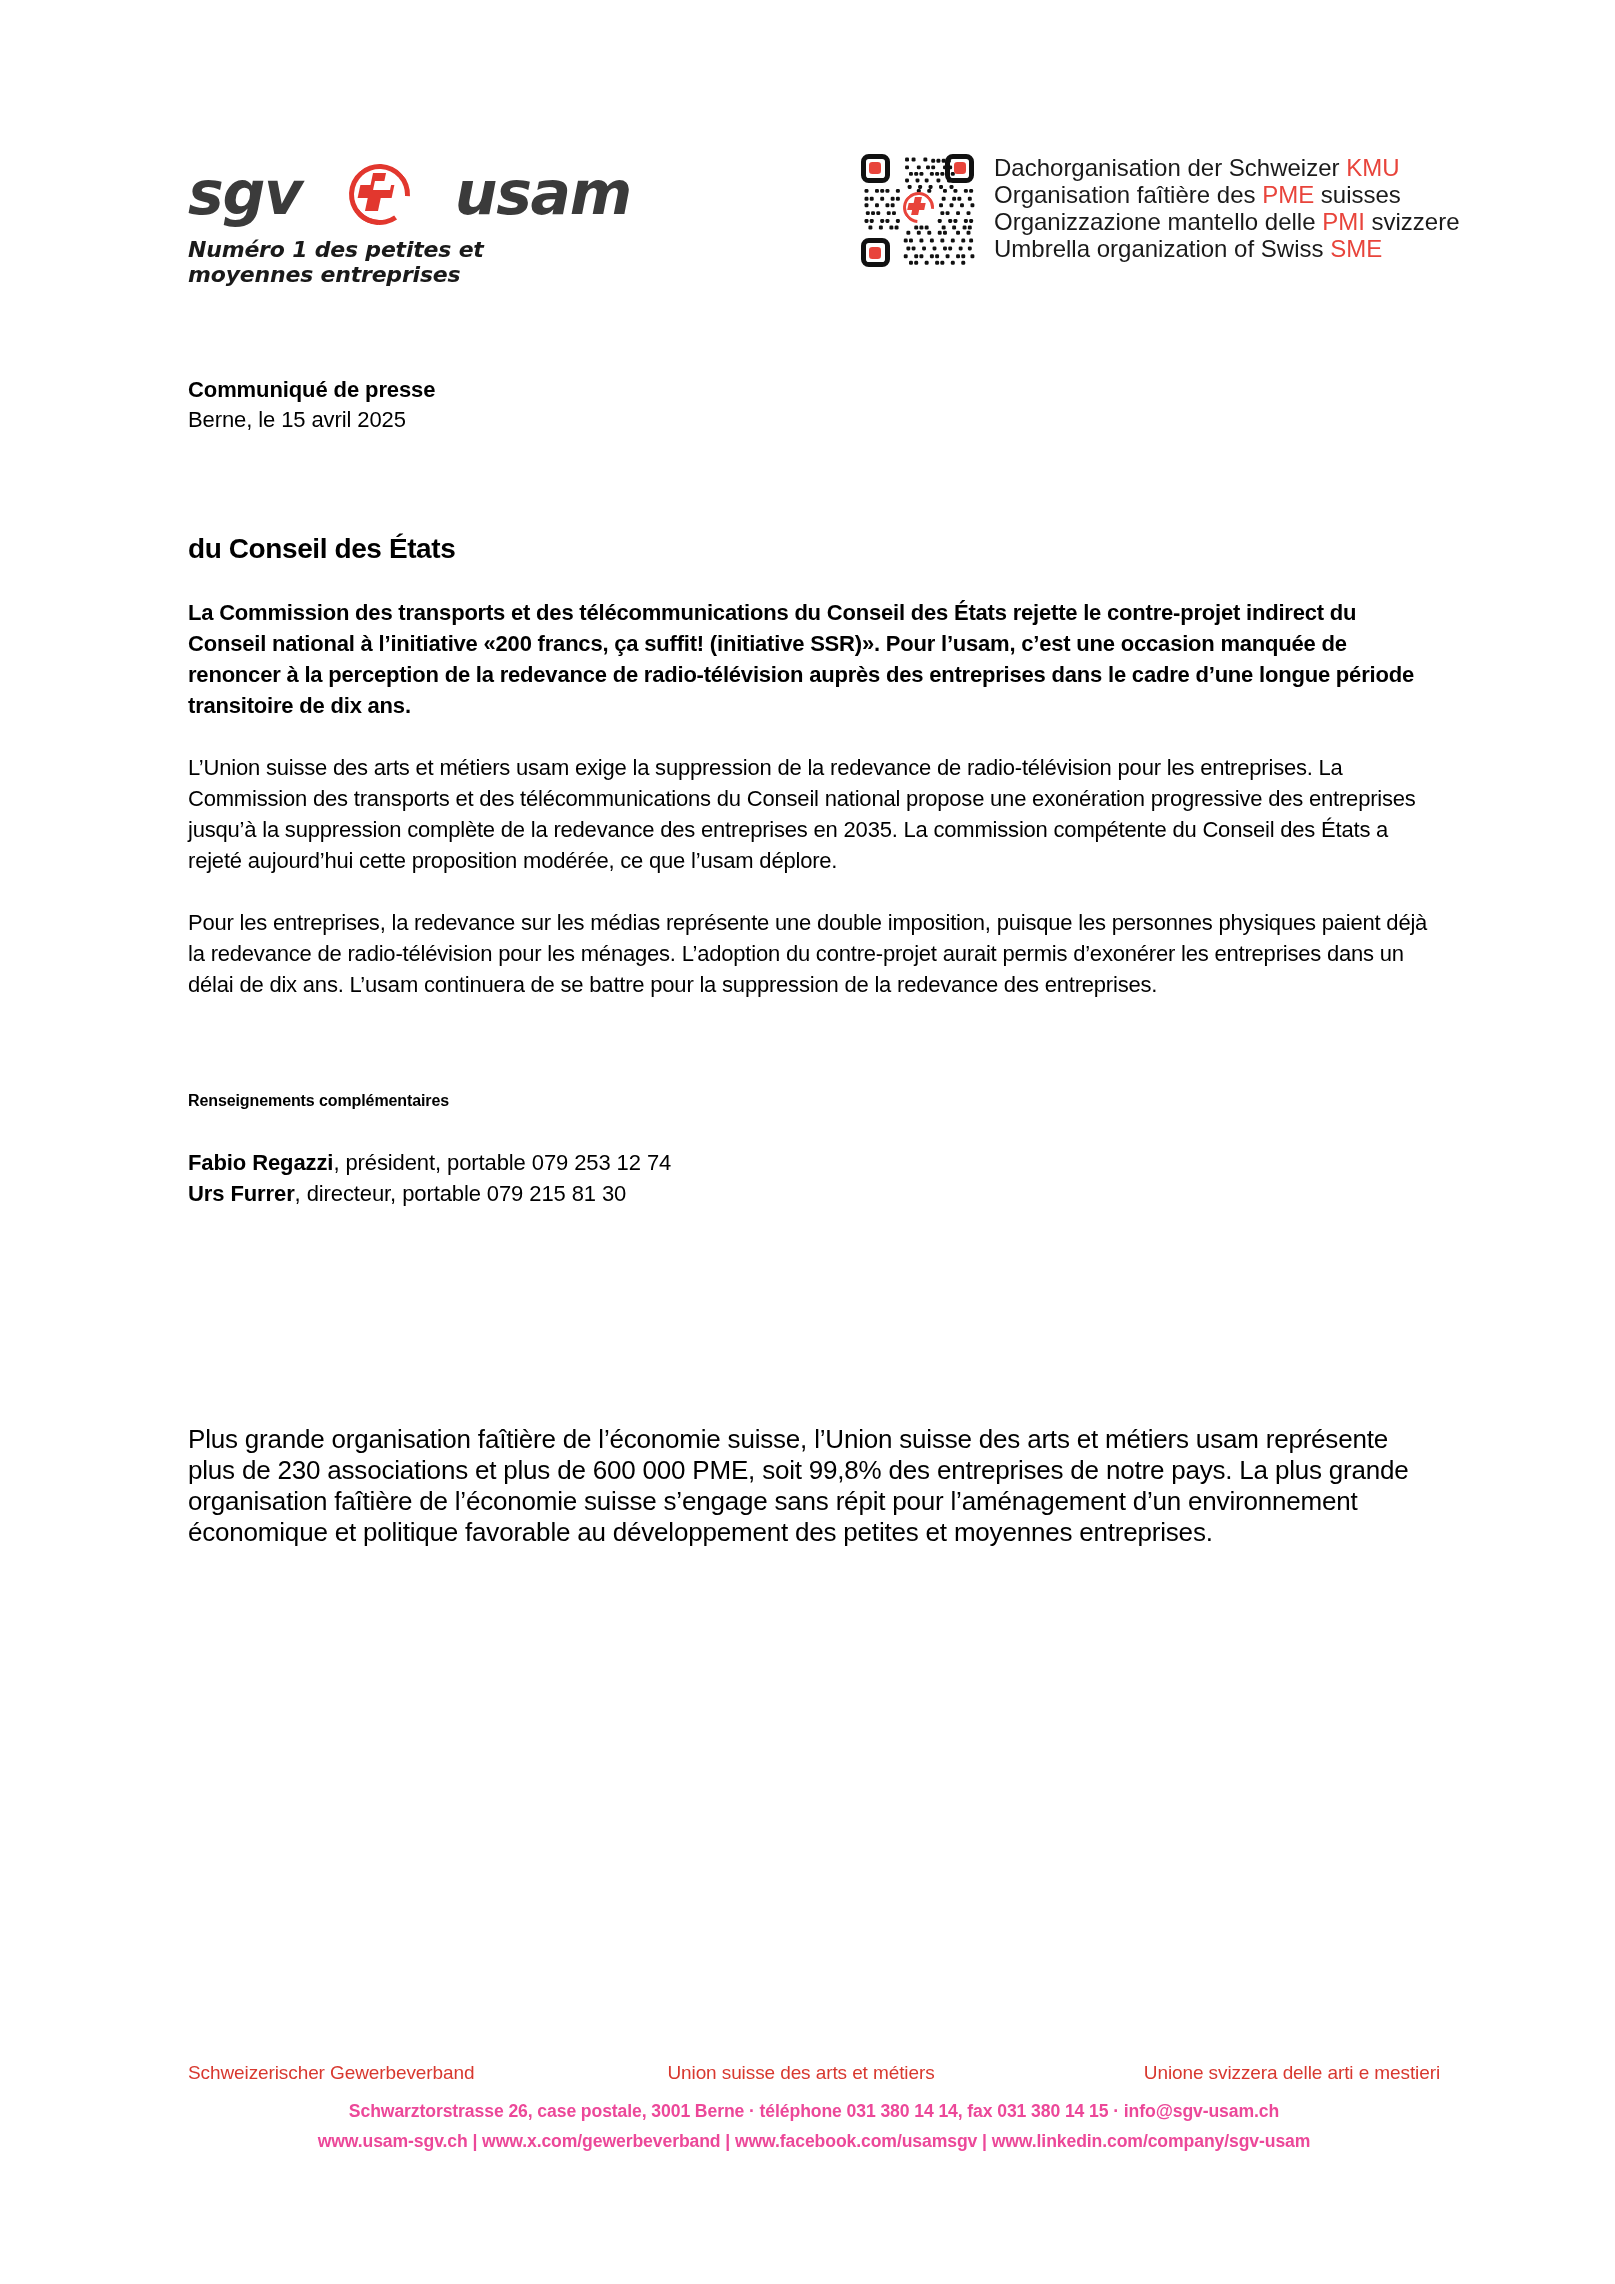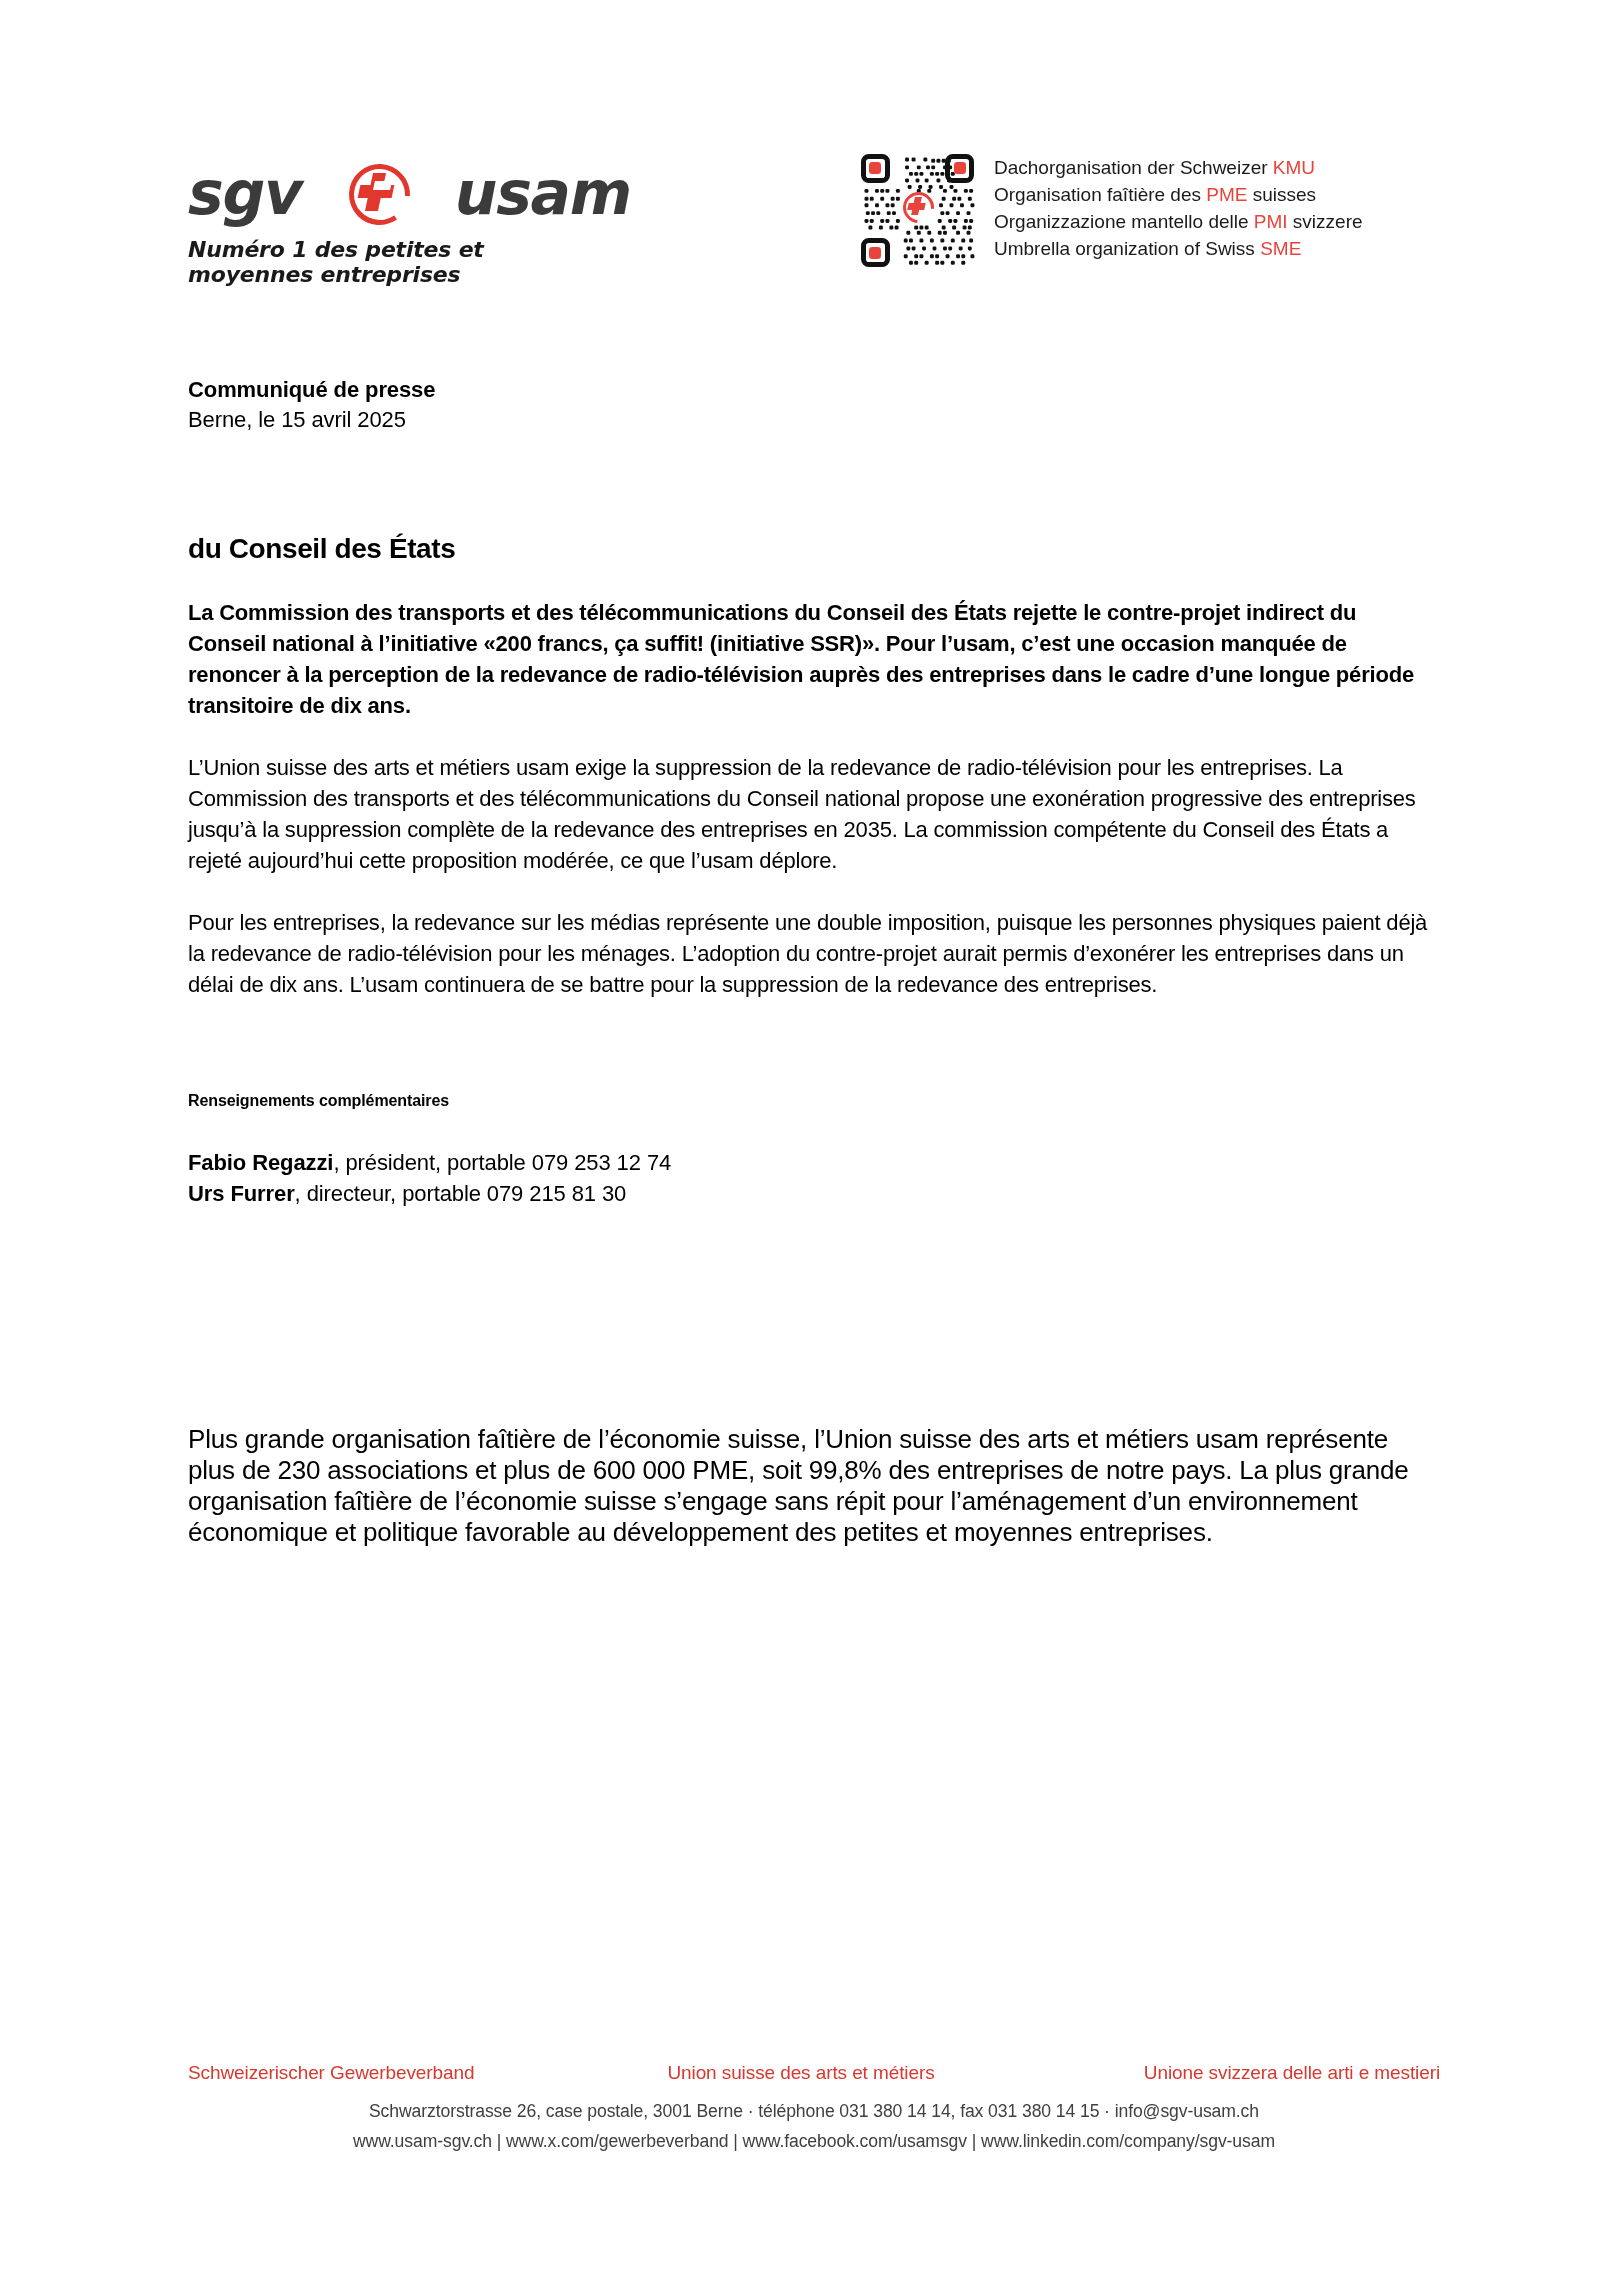--- a/index.html
+++ b/index.html
@@ -177,21 +177,21 @@
     left: 5.9px; top: 11.7px;
     width: 17px; height: 6.5px;
     background: #E8443B;
     transform: skewX(-12deg);
   }
   .qr-taglines {
     margin-left: 17px;
     padding-top: 2.6px;
   }
   .qr-tagline {
-    font-size: 19px;
+    font-size: 24px;
     line-height: 27px;
     color: #1a1a1a;
     white-space: nowrap;
   }
   .qr-tagline .hl { color: #E8443B; }
 
   
   .content {
     position: absolute;
     left: 188px;
@@ -275,22 +275,23 @@
     line-height: 26px;
     letter-spacing: -0.1px;
   }
   .footer-org.de { width: 339px; text-align: left; }
   .footer-org.fr { width: 365px; text-align: center; }
   .footer-org.it { width: 365px; text-align: right; }
   .footer-line {
     text-align: center;
     font-size: 17.6px;
     line-height: 30px;
-    color: #404040;
+    color: #ec4899;
     letter-spacing: -0.1px;
+    font-weight: bold;
   }
   .footer-line.first { margin-top: 10.4px; }
 </style>
 </head>
 <body>
 
 <div class="page">
 
   <div class="header">
 

